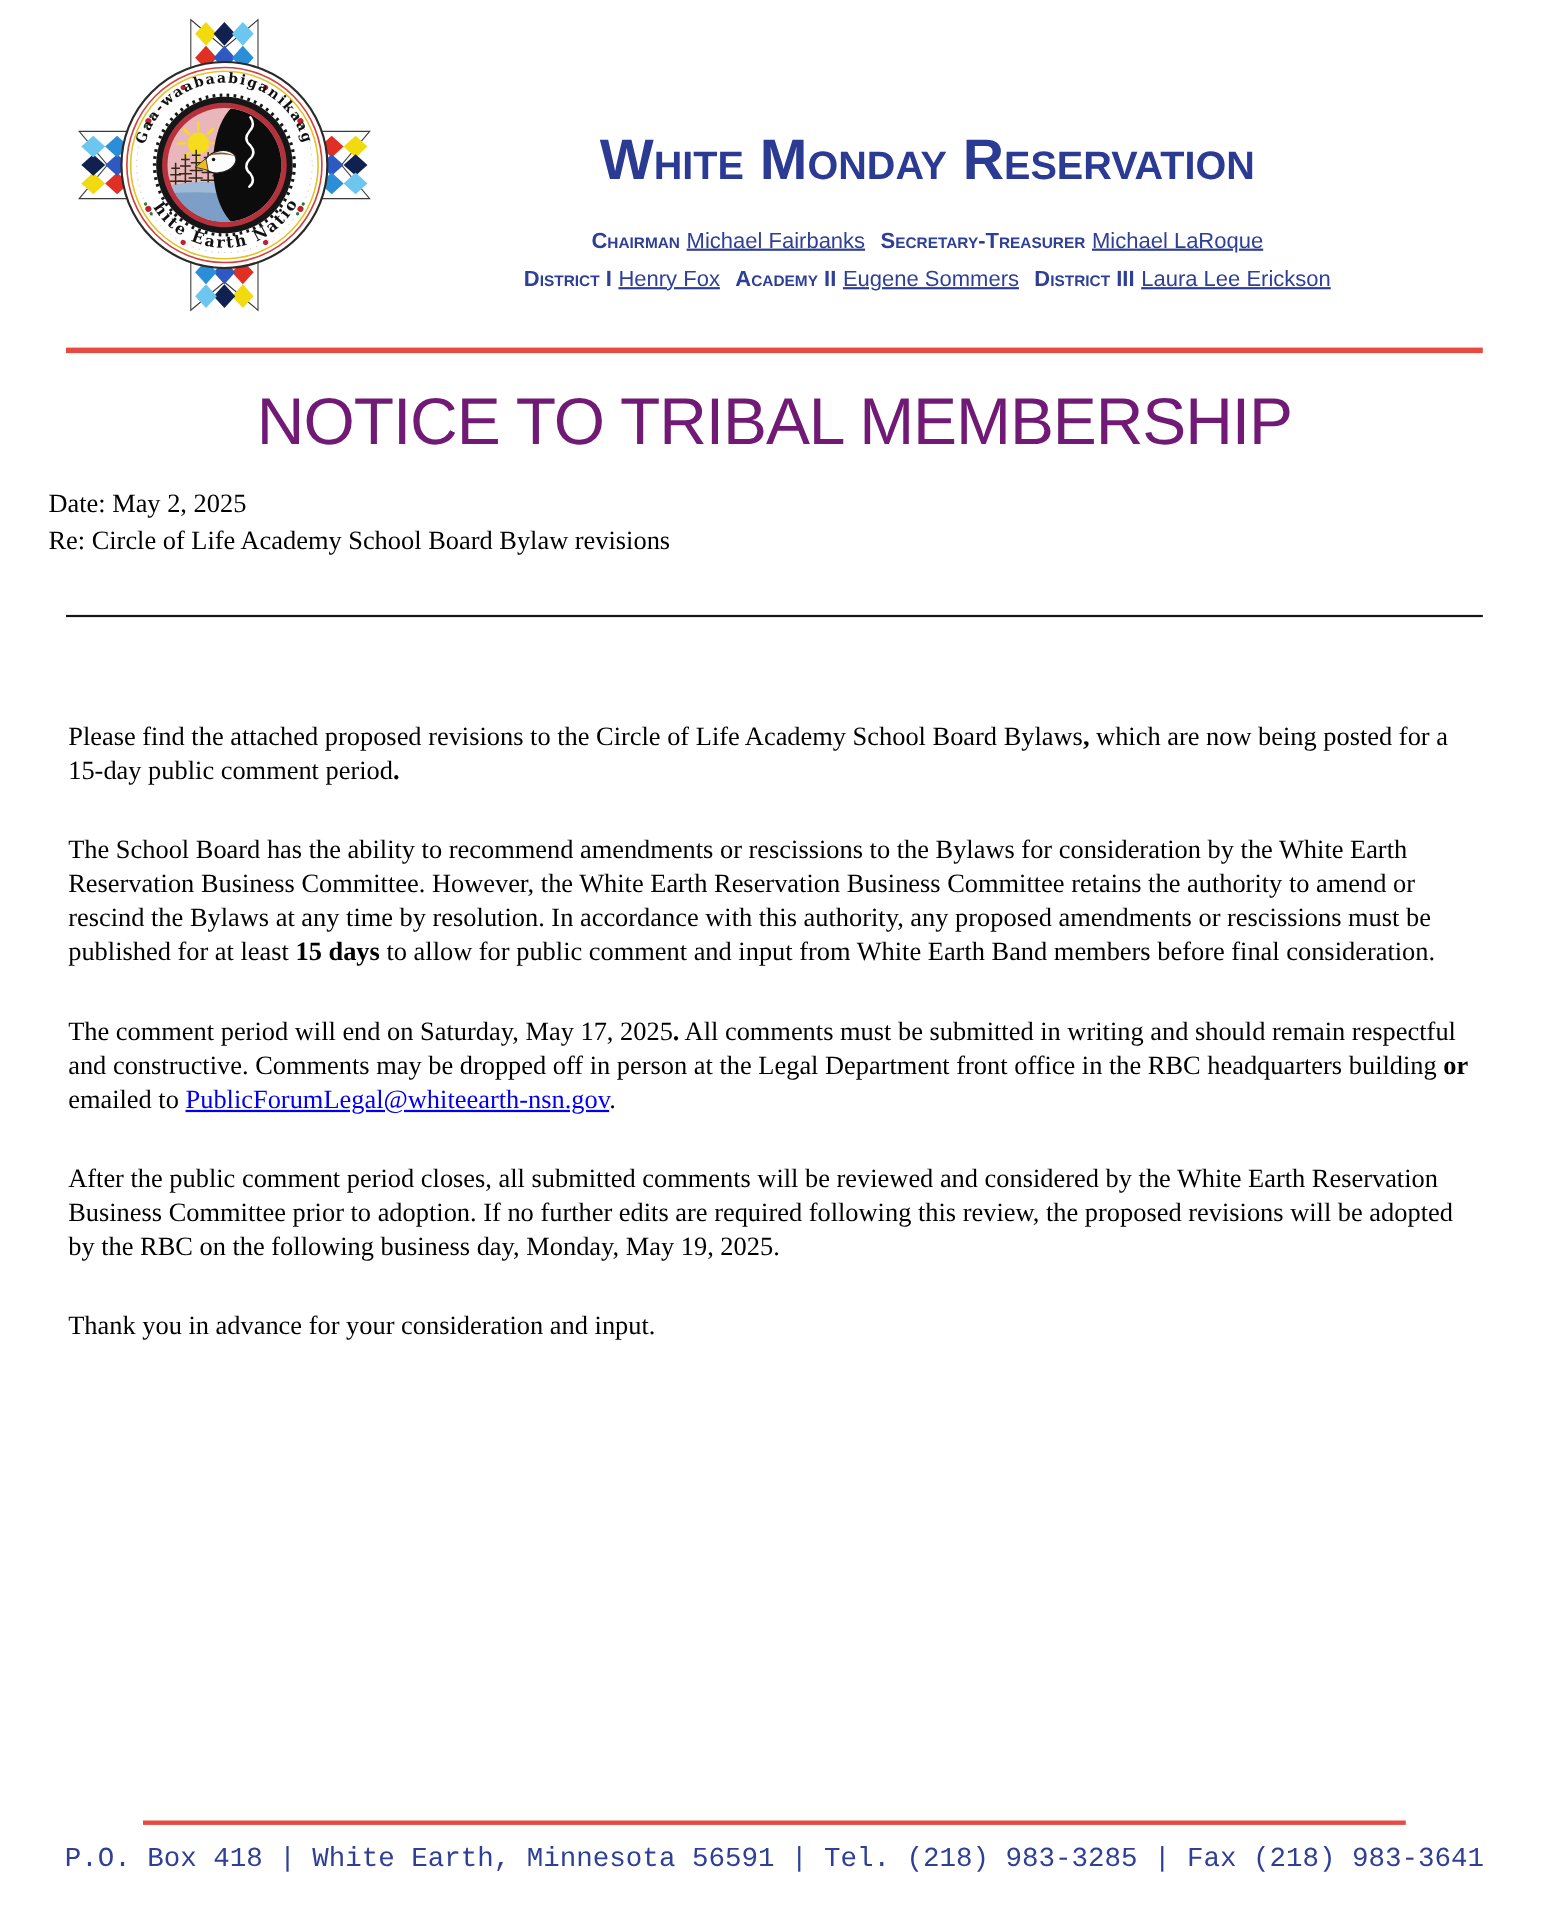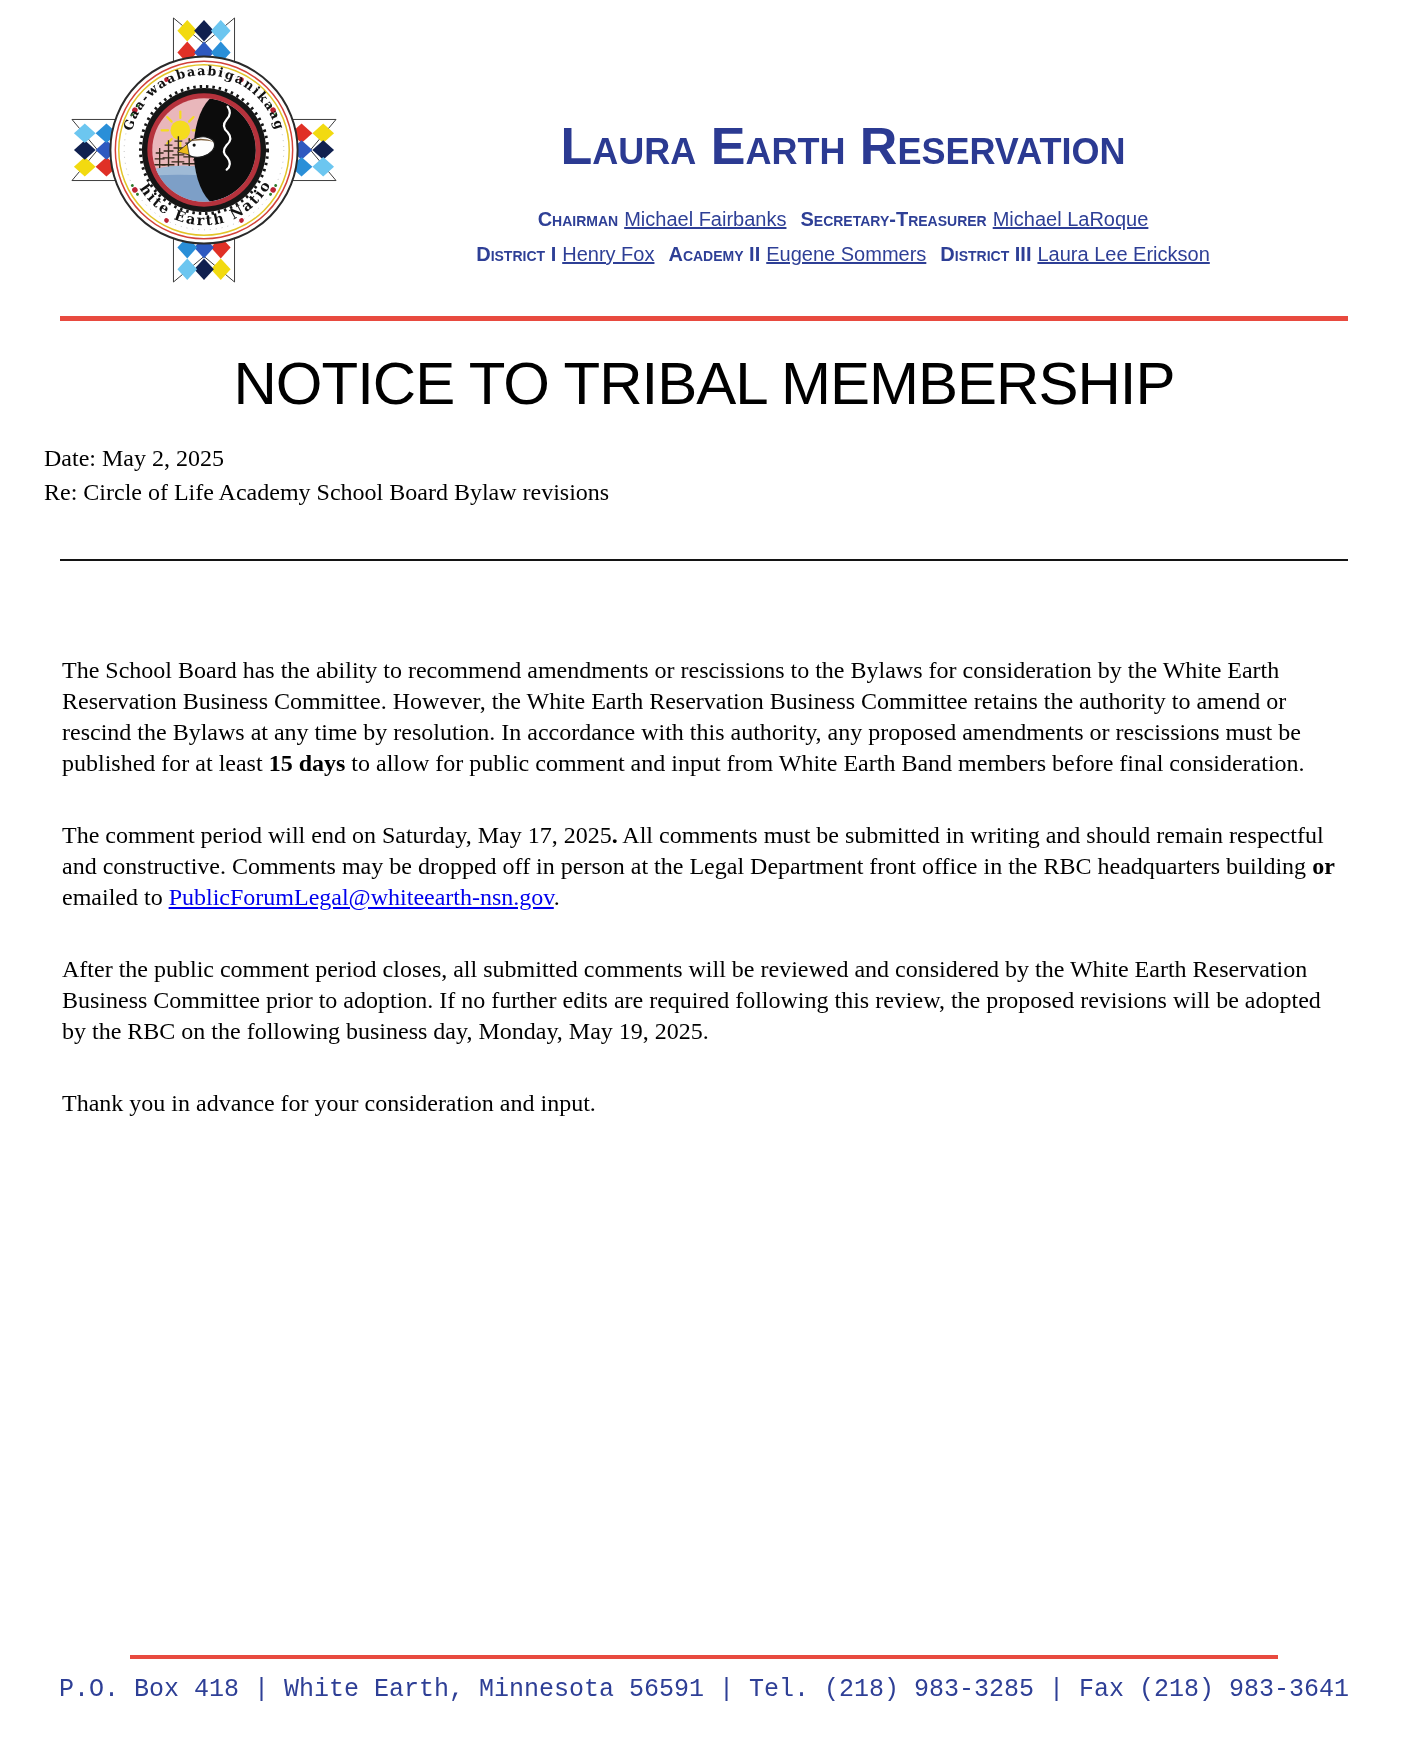--- a/index.html
+++ b/index.html
@@ -23,21 +23,21 @@
   }
   .ot { font-variant: small-caps; font-weight: 700; margin-right: 6px; }
   .on { font-weight: 400; margin-right: 14px; text-decoration: underline; }
   .on:last-child { margin-right: 0; }
   
   .rule-red { border: 0; height: 5px; background: #e84a3f; margin: 14px 60px 0; }
   .rule-black { border: 0; height: 2px; background: #141414; margin: 50px 60px 0; }
   
   .notice-title {
     font-family: "Liberation Sans", sans-serif; font-size: 60px; line-height: 62px;
-    letter-spacing: -1px; text-align: center; margin-top: 32px; font-weight: 400; color: #000000;
+    letter-spacing: -1px; text-align: center; margin-top: 32px; font-weight: 400; color: #701a75;
   }
   .meta { margin: 26px 44px 0; font-size: 24px; line-height: 34px; }
   .letter-body { margin: 94px 62px 0; font-size: 24px; line-height: 31px; }
   .letter-body p { margin: 0 0 41px; }
   .letter-body b { font-weight: 700; }
   .letter-body a { color: #0000ee; text-decoration: underline; cursor: pointer; }
   
   .footer { position: absolute; left: 0; right: 0; bottom: 0; padding-bottom: 40px;
             text-align: center; font-family: Liberation Mono, monospace; }
   .footer-rule { border: 0; width: 1148px; height: 4px; background: #e84a3f; margin: 0 auto 16px; }
@@ -165,21 +165,21 @@
                 <path d="M -17,-8 Q -4,-15 11,-8 Q -3,-12 -17,-8 Z" fill="#7a5a35"></path>
                 <circle cx="-10" cy="-5" r="1.6" fill="#111"></circle>
               </g>
             </g>
           </g>
         </g>
       </svg>
     </div>
 
     <div class="header-text">
-      <div class="org-name">Laura Earth Reservation</div>
+      <div class="org-name">White Monday Reservation</div>
       <div class="officials">
         <div>
           <span class="ot">Chairman</span><span class="on">Michael Fairbanks</span><span class="ot">Secretary-Treasurer</span><span class="on">Michael LaRoque</span>
         </div>
         <div>
           <span class="ot">District I</span><span class="on">Henry Fox</span><span class="ot">Academy II</span><span class="on">Eugene Sommers</span><span class="ot">District III</span><span class="on">Laura Lee Erickson</span>
         </div>
       </div>
     </div>
   </div>
@@ -189,20 +189,21 @@
   <div class="notice-title">NOTICE TO TRIBAL MEMBERSHIP</div>
 
   <div class="meta">
     <div>Date: May 2, 2025</div>
     <div>Re: Circle of Life Academy School Board Bylaw revisions</div>
   </div>
 
   <hr class="rule-black">
 
   <div class="letter-body">
+      <p><span>Please find the attached proposed revisions to the Circle of Life Academy School Board Bylaws</span><b>,</b><span> which are now being posted for a 15-day public comment period</span><b>.</b></p>
       <p><span>The School Board has the ability to recommend amendments or rescissions to the Bylaws for consideration by the White Earth Reservation Business Committee. However, the White Earth Reservation Business Committee retains the authority to amend or rescind the Bylaws at any time by resolution. In accordance with this authority, any proposed amendments or rescissions must be published for at least </span><b>15 days</b><span> to allow for public comment and input from White Earth Band members before final consideration.</span></p>
       <p><span>The comment period will end on Saturday, May 17, 2025</span><b>.</b><span> All comments must be submitted in writing and should remain respectful and constructive. Comments may be dropped off in person at the Legal Department front office in the RBC headquarters building </span><b>or</b><span> emailed to </span><a href="mailto:PublicForumLegal@whiteearth-nsn.gov">PublicForumLegal@whiteearth-nsn.gov</a><span>.</span></p>
       <p><span>After the public comment period closes, all submitted comments will be reviewed and considered by the White Earth Reservation Business Committee prior to adoption. If no further edits are required following this review, the proposed revisions will be adopted by the RBC on the following business day, Monday, May 19, 2025.</span></p>
       <p><span>Thank you in advance for your consideration and input.</span></p>
     </div>
 
   <div class="footer">
     <hr class="footer-rule">
     <div class="footer-text">P.O. Box 418 | White Earth, Minnesota 56591 | Tel. (218) 983-3285 | Fax (218) 983-3641</div>
   </div>

